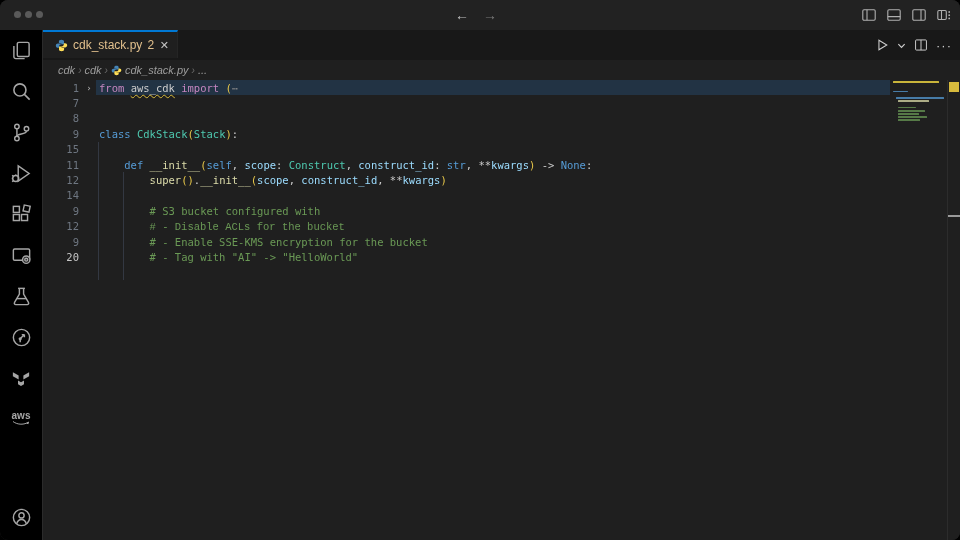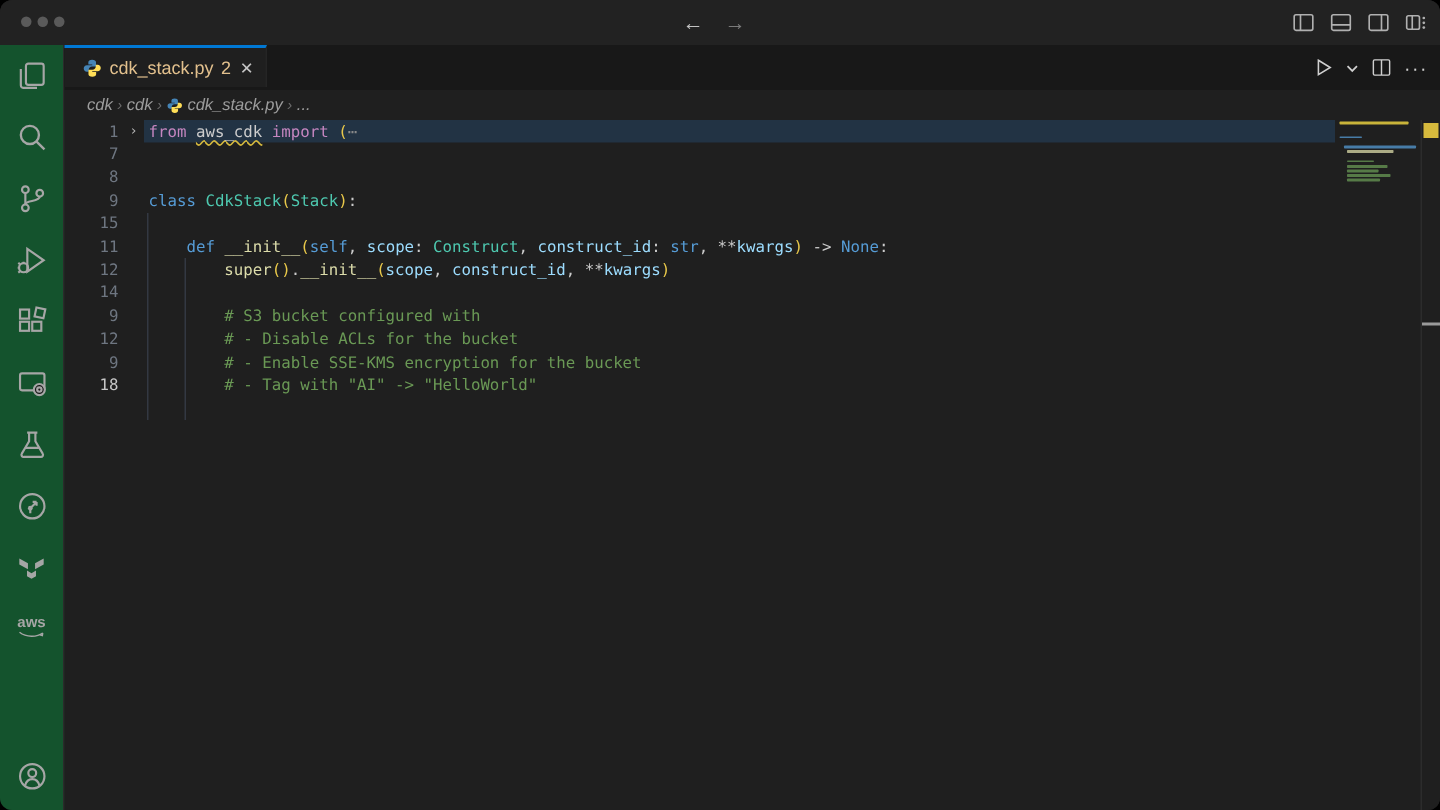--- a/index.html
+++ b/index.html
@@ -8,21 +8,21 @@
   
   .titlebar{position:absolute;top:0;left:0;right:0;height:30px;background:#222222;}
   .win-dots{position:absolute;left:14px;top:11px;display:flex;gap:4px;}
   .win-dots .dot{width:7px;height:7px;border-radius:50%;background:#5a5a5a;}
   .nav-arrows{position:absolute;left:455px;top:0;height:30px;display:flex;align-items:center;gap:14px;}
   .nav-btn{font-size:14px;color:#c2c2c2;line-height:1;}
   .nav-btn.fwd{color:#7a7a7a;}
   .tb-icons{position:absolute;right:8px;top:0;height:30px;display:flex;align-items:center;gap:9px;}
   .tb-icons svg{display:block;}
   
-  .activitybar{position:absolute;left:0;top:30px;bottom:0;width:42px;background:#14532d;
+  .activitybar{position:absolute;left:0;top:30px;bottom:0;width:42px;background:#000000;
                border-right:1px solid #2b2b2b;display:flex;flex-direction:column;align-items:center;}
   .ab-item{width:42px;height:41px;display:flex;align-items:center;justify-content:center;cursor:pointer;}
   .ab-item svg{display:block;}
   .ab-bottom{margin-top:auto;margin-bottom:2px;}
   .aws-mark{display:flex;flex-direction:column;align-items:center;color:#a6a6a6;}
   .aws-mark .aws-txt{font-size:10px;font-weight:bold;letter-spacing:0;line-height:8px;}
   
   .editor-col{position:absolute;left:43px;top:30px;right:0;bottom:0;background:#1f1f1f;}
   .tabbar{position:absolute;left:0;top:0;right:0;height:30px;background:#181818;}
   .tab{position:absolute;left:0;top:0;width:135px;height:28px;background:#1f1f1f;
@@ -238,23 +238,23 @@
       <div id="code-rows">
           <div class="code-row"><div class="row-highlight"></div><div class="gutter-num">1</div><div class="fold-col">›</div><div class="code-text"><span style="color: rgb(197, 134, 192);">from</span><span style="color: rgb(204, 204, 204);"> </span><span class="tok-warn" style="color: rgb(204, 204, 204);">aws_cdk</span><span style="color: rgb(204, 204, 204);"> </span><span style="color: rgb(197, 134, 192);">import</span><span style="color: rgb(204, 204, 204);"> </span><span style="color: rgb(232, 200, 74);">(</span><span style="color: rgb(138, 138, 138);">⋯</span></div></div>
           <div class="code-row"><div class="gutter-num">7</div><div class="fold-col"></div><div class="code-text"></div></div>
           <div class="code-row"><div class="gutter-num">8</div><div class="fold-col"></div><div class="code-text"></div></div>
           <div class="code-row"><div class="gutter-num">9</div><div class="fold-col"></div><div class="code-text"><span style="color: rgb(86, 156, 214);">class</span><span style="color: rgb(204, 204, 204);"> </span><span style="color: rgb(78, 201, 176);">CdkStack</span><span style="color: rgb(232, 200, 74);">(</span><span style="color: rgb(78, 201, 176);">Stack</span><span style="color: rgb(232, 200, 74);">)</span><span style="color: rgb(204, 204, 204);">:</span></div></div>
           <div class="code-row"><div class="gutter-num">15</div><div class="fold-col"></div><div class="code-text"></div></div>
           <div class="code-row"><div class="gutter-num">11</div><div class="fold-col"></div><div class="code-text"><span style="color: rgb(204, 204, 204);">    </span><span style="color: rgb(86, 156, 214);">def</span><span style="color: rgb(204, 204, 204);"> </span><span style="color: rgb(220, 220, 170);">__init__</span><span style="color: rgb(232, 200, 74);">(</span><span style="color: rgb(86, 156, 214);">self</span><span style="color: rgb(204, 204, 204);">, </span><span style="color: rgb(156, 220, 254);">scope</span><span style="color: rgb(204, 204, 204);">: </span><span style="color: rgb(78, 201, 176);">Construct</span><span style="color: rgb(204, 204, 204);">, </span><span style="color: rgb(156, 220, 254);">construct_id</span><span style="color: rgb(204, 204, 204);">: </span><span style="color: rgb(86, 156, 214);">str</span><span style="color: rgb(204, 204, 204);">, **</span><span style="color: rgb(156, 220, 254);">kwargs</span><span style="color: rgb(232, 200, 74);">)</span><span style="color: rgb(204, 204, 204);"> -&gt; </span><span style="color: rgb(86, 156, 214);">None</span><span style="color: rgb(204, 204, 204);">:</span></div></div>
           <div class="code-row"><div class="gutter-num">12</div><div class="fold-col"></div><div class="code-text"><span style="color: rgb(204, 204, 204);">        </span><span style="color: rgb(220, 220, 170);">super</span><span style="color: rgb(232, 200, 74);">()</span><span style="color: rgb(204, 204, 204);">.</span><span style="color: rgb(220, 220, 170);">__init__</span><span style="color: rgb(232, 200, 74);">(</span><span style="color: rgb(156, 220, 254);">scope</span><span style="color: rgb(204, 204, 204);">, </span><span style="color: rgb(156, 220, 254);">construct_id</span><span style="color: rgb(204, 204, 204);">, **</span><span style="color: rgb(156, 220, 254);">kwargs</span><span style="color: rgb(232, 200, 74);">)</span></div></div>
           <div class="code-row"><div class="gutter-num">14</div><div class="fold-col"></div><div class="code-text"></div></div>
           <div class="code-row"><div class="gutter-num">9</div><div class="fold-col"></div><div class="code-text"><span style="color: rgb(204, 204, 204);">        </span><span style="color: rgb(106, 153, 85);"># S3 bucket configured with</span></div></div>
-          <div class="code-row"><div class="gutter-num">12</div><div class="fold-col"></div><div class="code-text"><span style="color: rgb(204, 204, 204);">        </span><span style="color: rgb(106, 153, 85);"># - Disable ACLs for the bucket</span></div></div>
+          <div class="code-row"><div class="gutter-num">12</div><div class="fold-col"></div><div class="code-text"><span style="color: rgb(204, 204, 204);">        </span><span style="color: rgb(106, 153, 85); font-family: Liberation Mono, monospace;"># - Disable ACLs for the bucket</span></div></div>
           <div class="code-row"><div class="gutter-num">9</div><div class="fold-col"></div><div class="code-text"><span style="color: rgb(204, 204, 204);">        </span><span style="color: rgb(106, 153, 85); margin-top: 16px;"># - Enable SSE-KMS encryption for the bucket</span></div></div>
-          <div class="code-row"><div class="gutter-num active">18</div><div class="fold-col"></div><div class="code-text"><span style="color: rgb(204, 204, 204);">        </span><span style="color: rgb(106, 153, 85);"># - Tag with "AI" -&gt; "HelloWorld"</span></div></div>
+          <div class="code-row"><div class="gutter-num active">20</div><div class="fold-col"></div><div class="code-text"><span style="color: rgb(204, 204, 204);">        </span><span style="color: rgb(106, 153, 85);"># - Tag with "AI" -&gt; "HelloWorld"</span></div></div>
         </div>
       <div class="indent-guide" style="left:55px;top:61.6px;height:138.6px;"></div>
       <div class="indent-guide" style="left:80px;top:92.4px;height:107.8px;"></div>
       <div class="minimap" id="minimap">
           <div class="mm-row">
             <div class="mm-bar" style="background: rgb(201, 180, 58); width: 46px;"></div>
           </div>
           <div class="mm-row"></div>
           <div class="mm-row"></div>
           <div class="mm-row">

